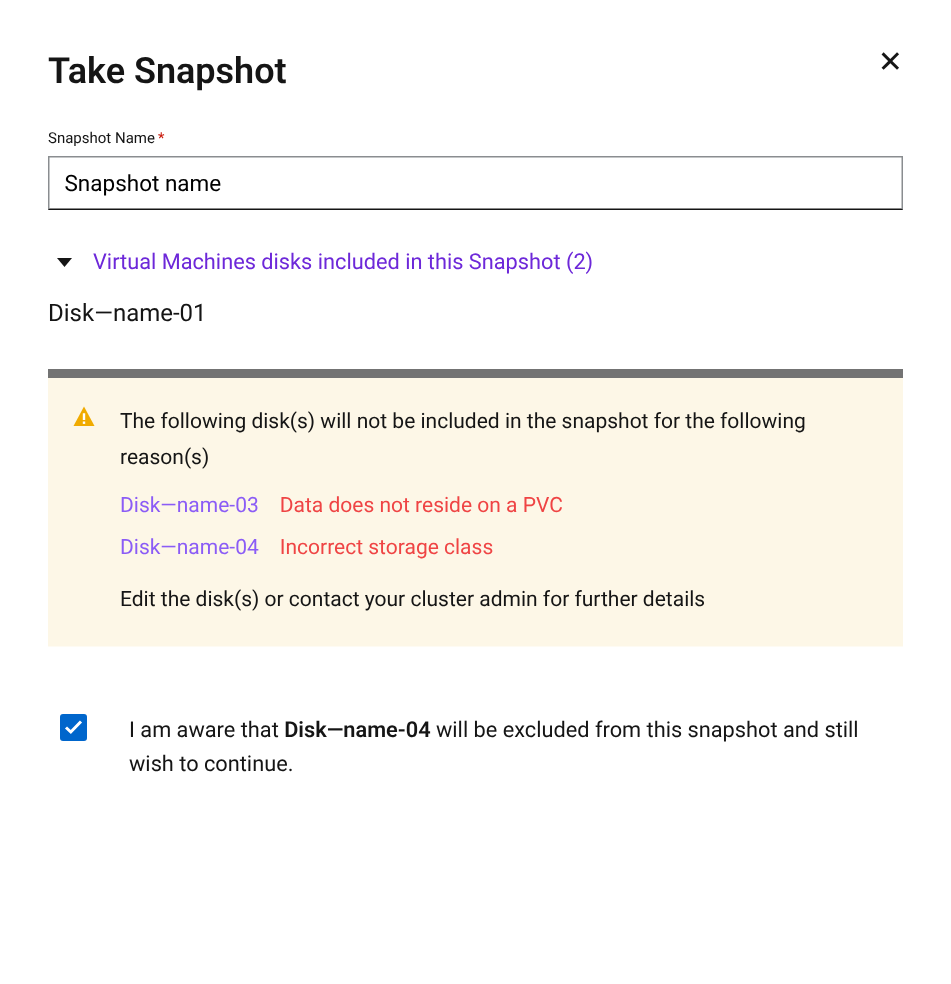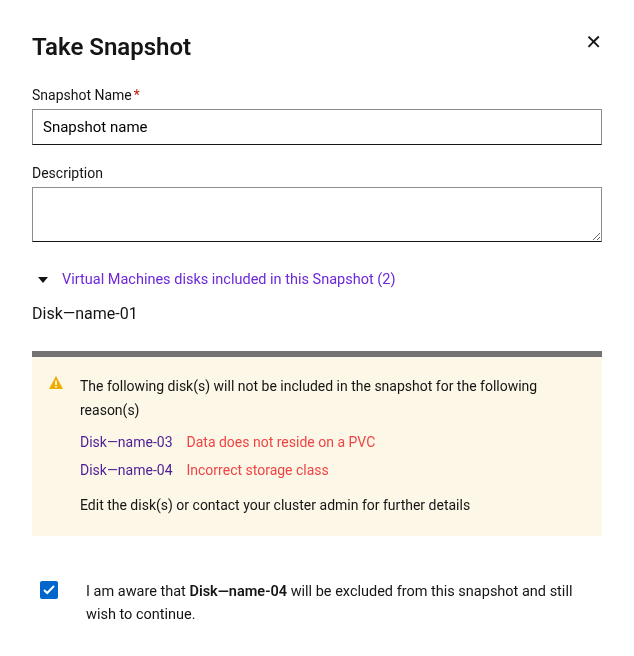--- a/index.html
+++ b/index.html
@@ -37,21 +37,21 @@
     padding: 0;
     line-height: 1;
     font-weight: 300;
   }
   .form-group {
     margin-bottom: 20px;
   }
   .form-label {
     display: block;
     margin-bottom: 6px;
-    font-size: 14px;
+    font-size: 10px;
     color: #151515;
   }
   .required-mark {
     color: #c9190b;
     margin-left: 2px;
   }
   .text-input {
     width: 100%;
     padding: 8px 10px;
     font-size: 15px;
@@ -123,21 +123,21 @@
   .alert-table {
     margin: 6px 0;
   }
   .alert-row {
     display: flex;
     gap: 14px;
     padding: 2px 0;
     align-items: baseline;
   }
   .alert-link {
-    color: #4c1d95;
+    color: #8b5cf6;
     text-decoration: none;
     white-space: nowrap;
   }
   .alert-reason {
     color: #ef4444;
   }
   .alert-footer {
     margin-top: 10px;
   }
   .checkbox-group {
@@ -179,24 +179,20 @@
     </button>
   </div>
 
   <div class="form-group">
     <label class="form-label">
       <span>Snapshot Name</span><span class="required-mark">*</span>
     </label>
     <input type="text" class="text-input" value="Snapshot name" style="">
   </div>
 
-  <div class="form-group">
-    <label class="form-label">Description</label>
-    <textarea class="textarea-input" style=""></textarea>
-  </div>
 
   <div class="expandable">
     <button class="expandable-toggle">
       <span class="caret-icon"></span>
       <span>Virtual Machines disks included in this Snapshot (2)</span>
     </button>
   </div>
 
   <ul class="disk-list">
     <li>Disk—name-01</li>

